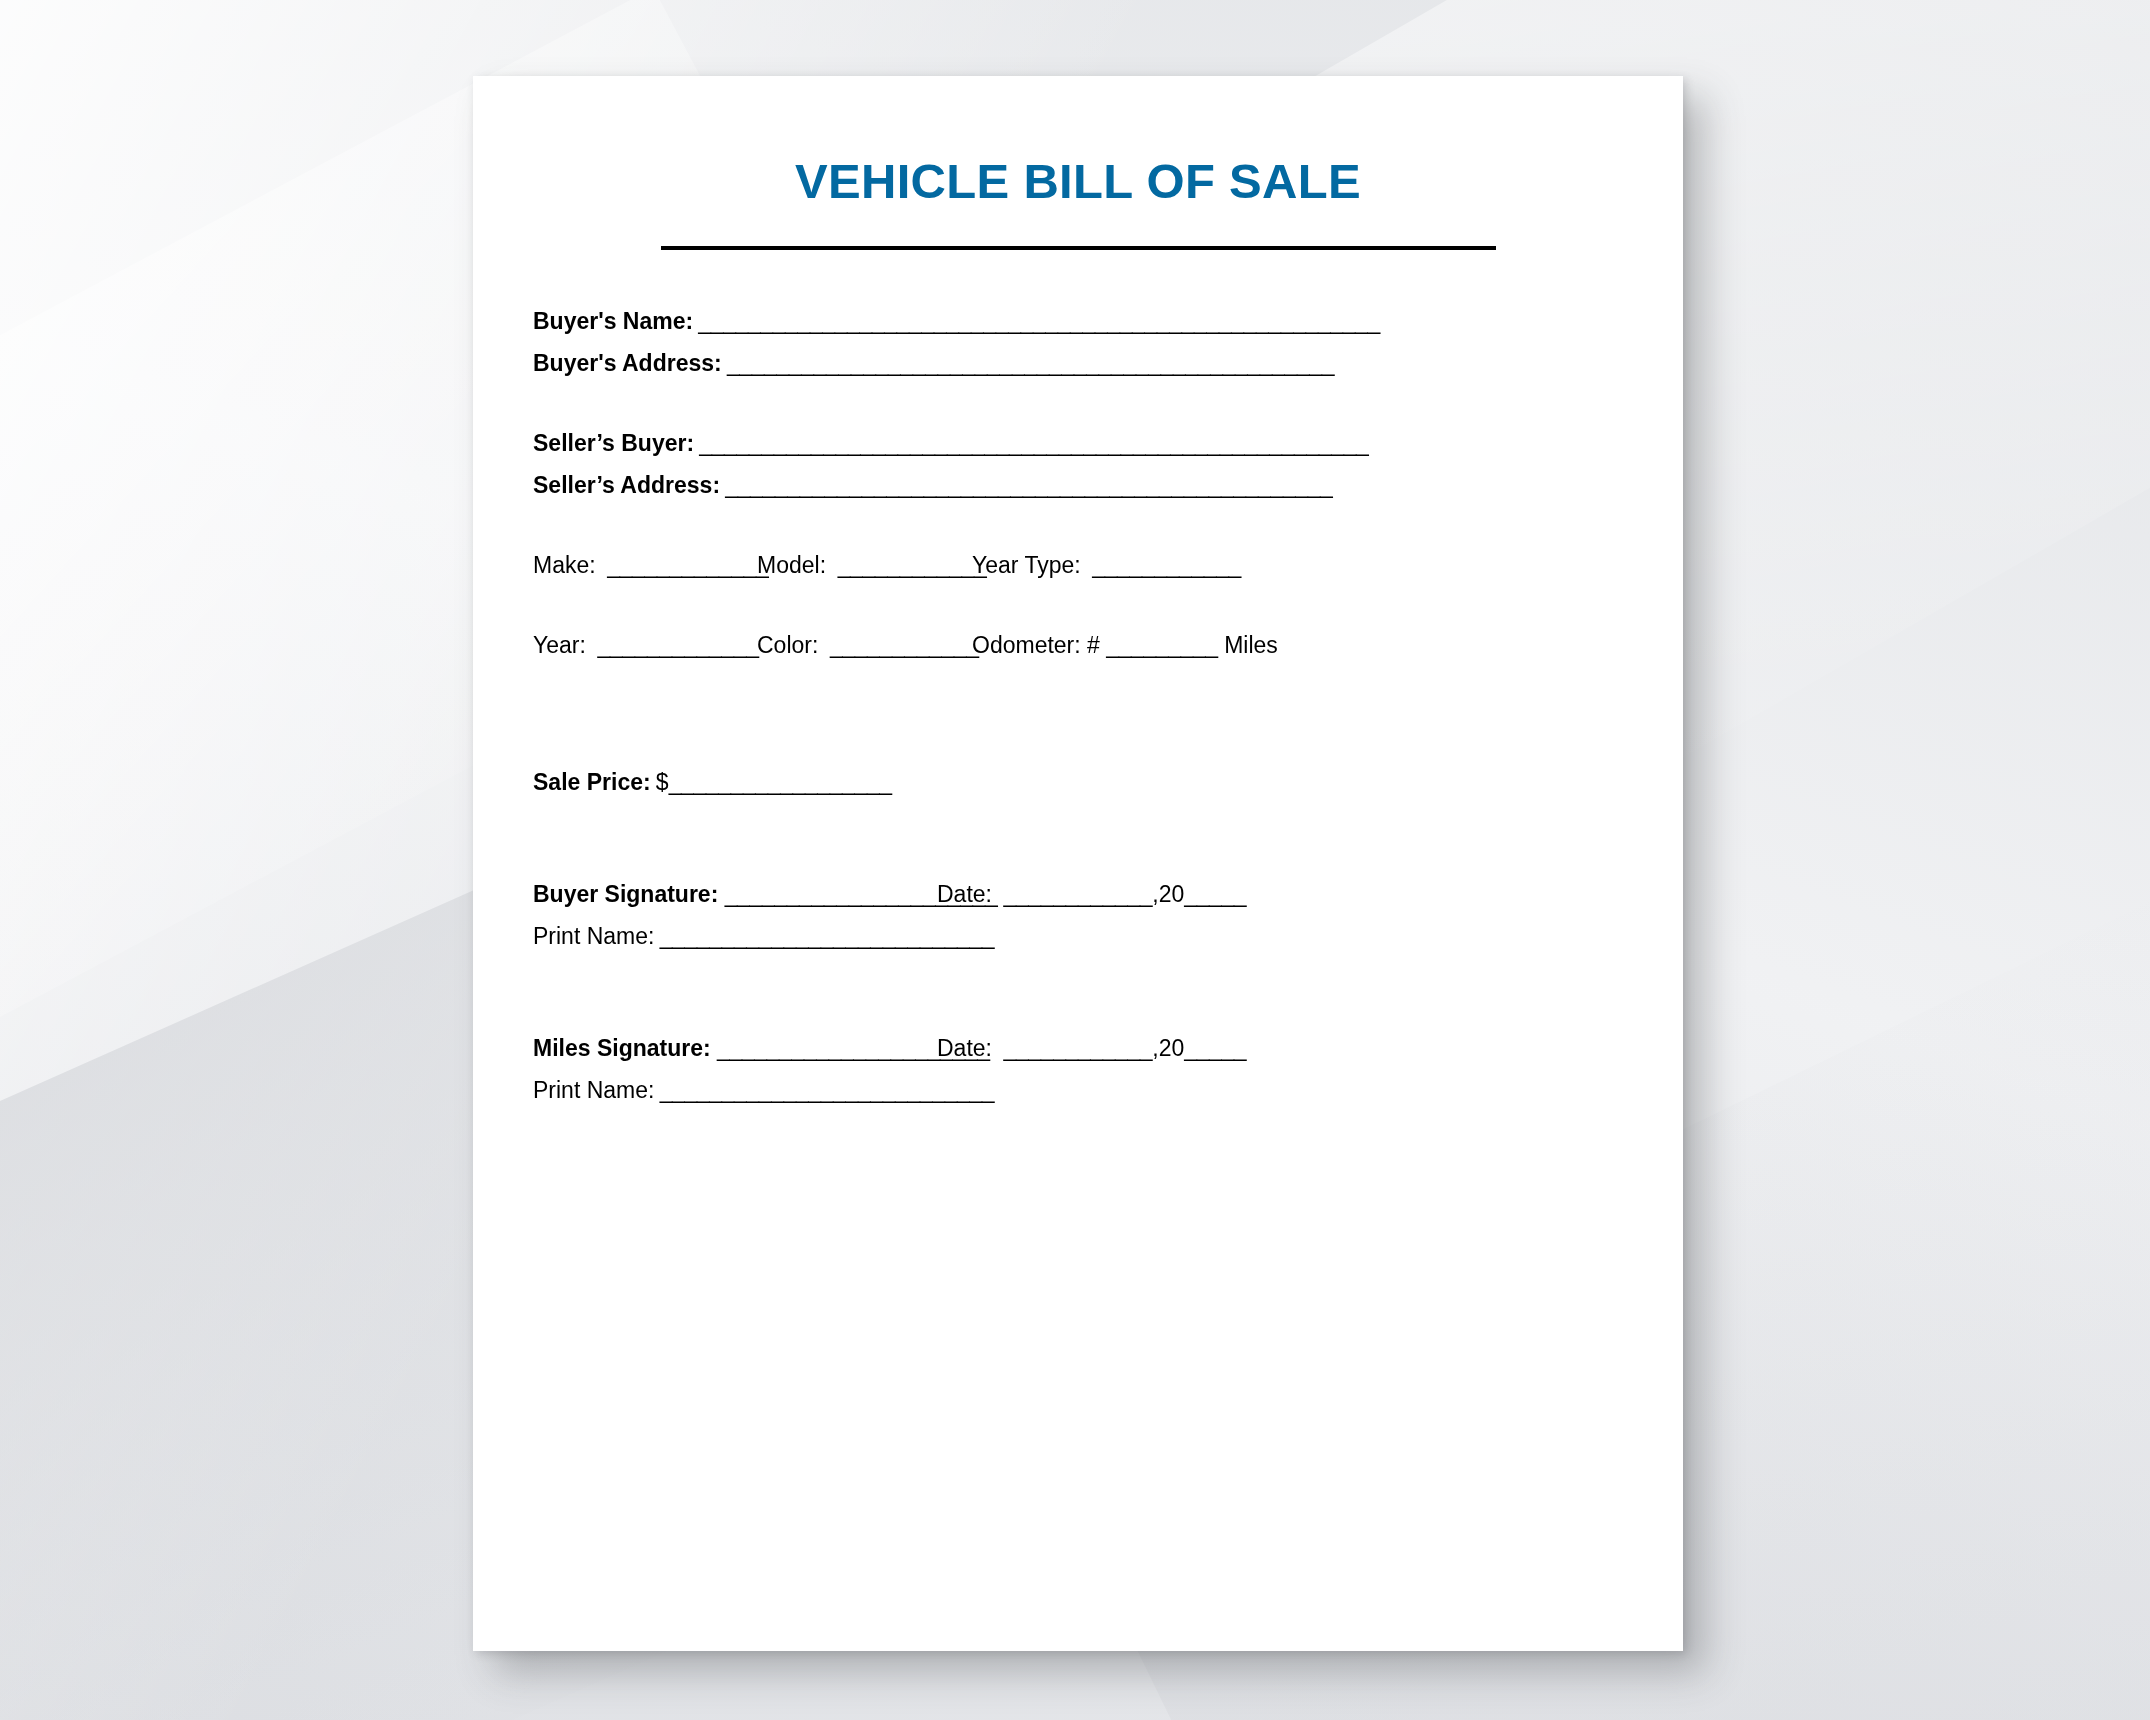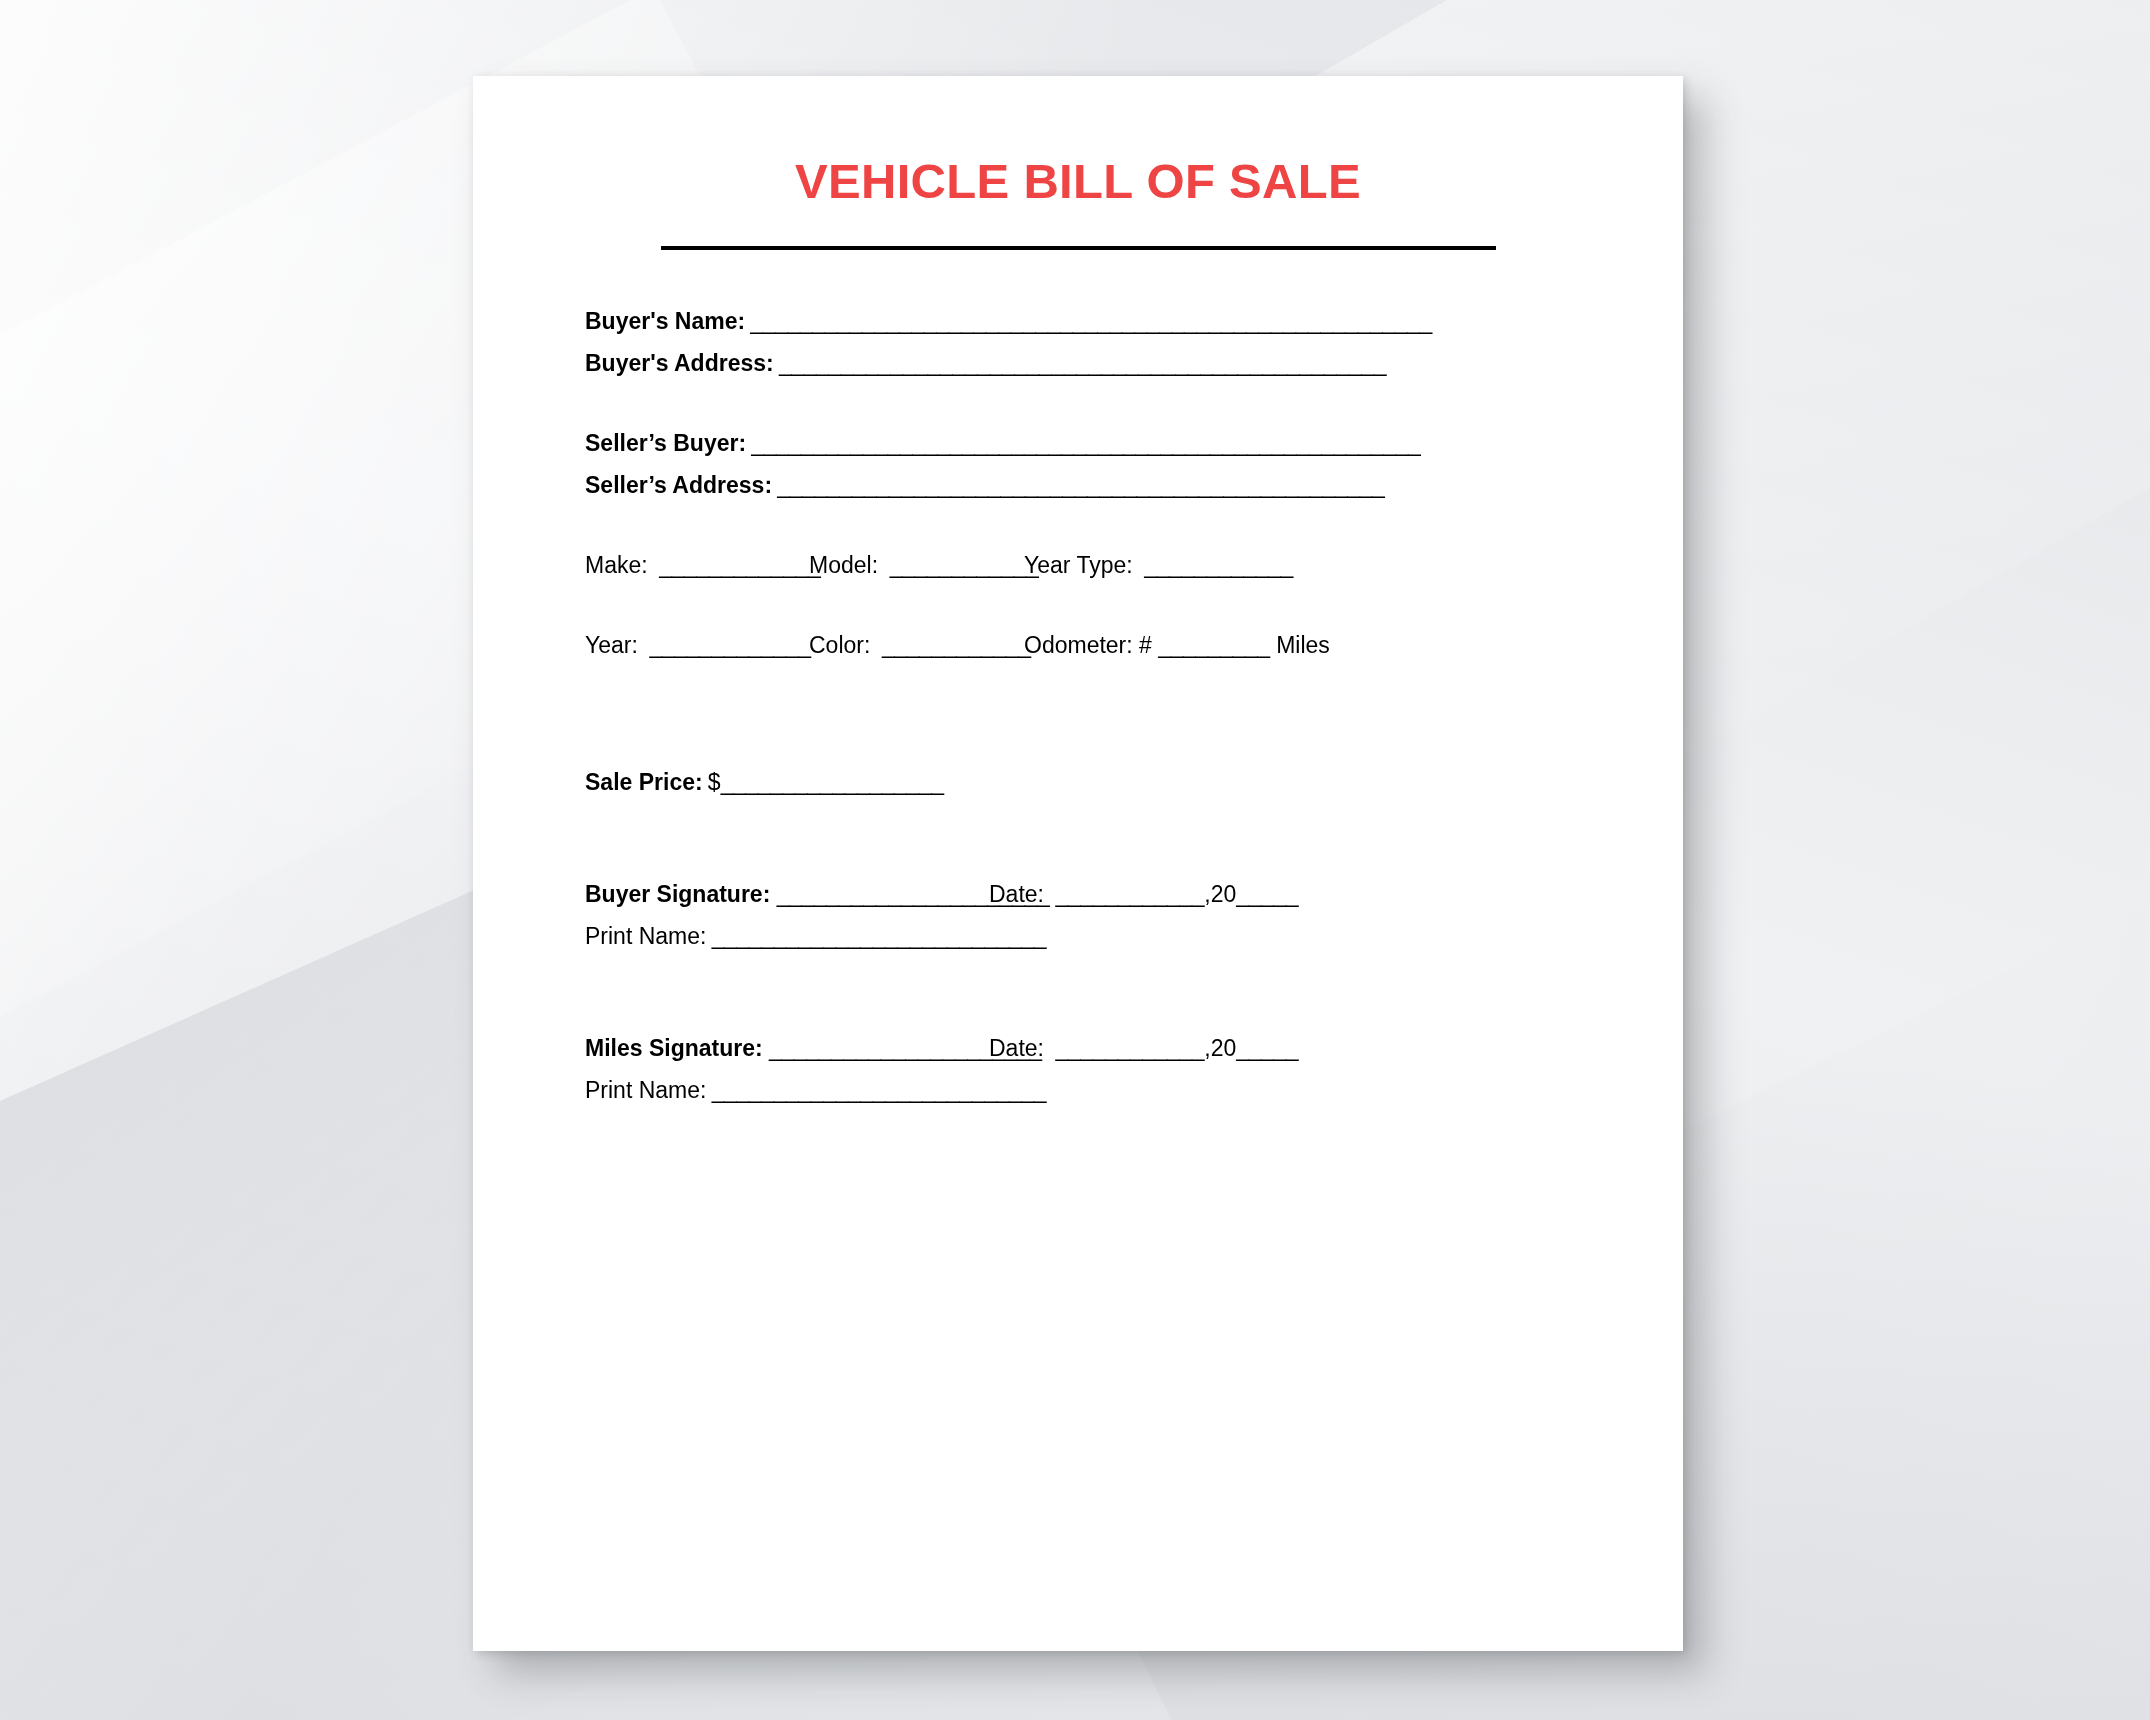--- a/index.html
+++ b/index.html
@@ -64,38 +64,38 @@
     left: 0; top: 0; right: 0; bottom: 0;
     padding: 0 0 0 0;
   }
 
   
   .title {
     text-align: center;
     font-size: 49px;
     font-weight: bold;
     letter-spacing: 0.3px;
-    color: #ef4444;
+    color: #0369a1;
     margin: 77px 0 4px 0;
     font-family: "Liberation Sans", sans-serif;
   }
 
   .rule-wrap {
     text-align: center;
     margin-top: 29px;
   }
   .rule {
     display: inline-block;
     width: 835px;
     border-bottom: 4.3px solid #000;
     height: 0;
   }
 
   .body {
-    margin: 0 0 0 112px;
+    margin: 0 0 0 60px;
     width: 972px;
     color: #000;
     font-size: 23px;
     line-height: 1.0;
   }
 
   .row {
     display: flex;
     align-items: baseline;
     white-space: nowrap;

